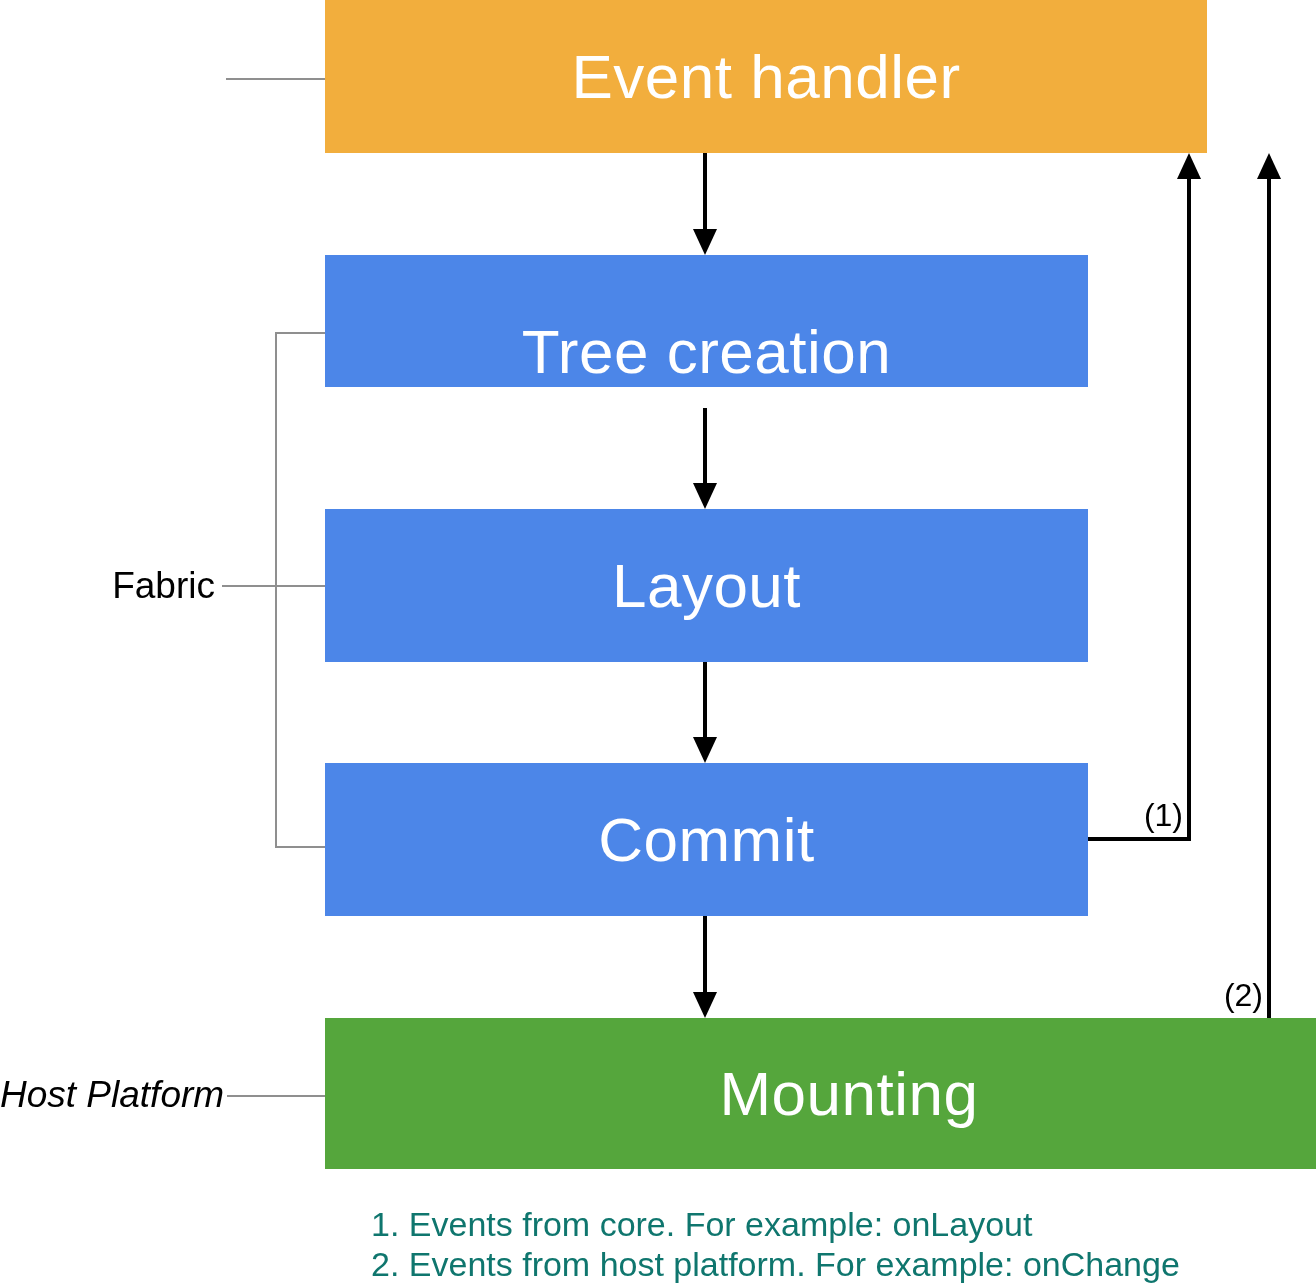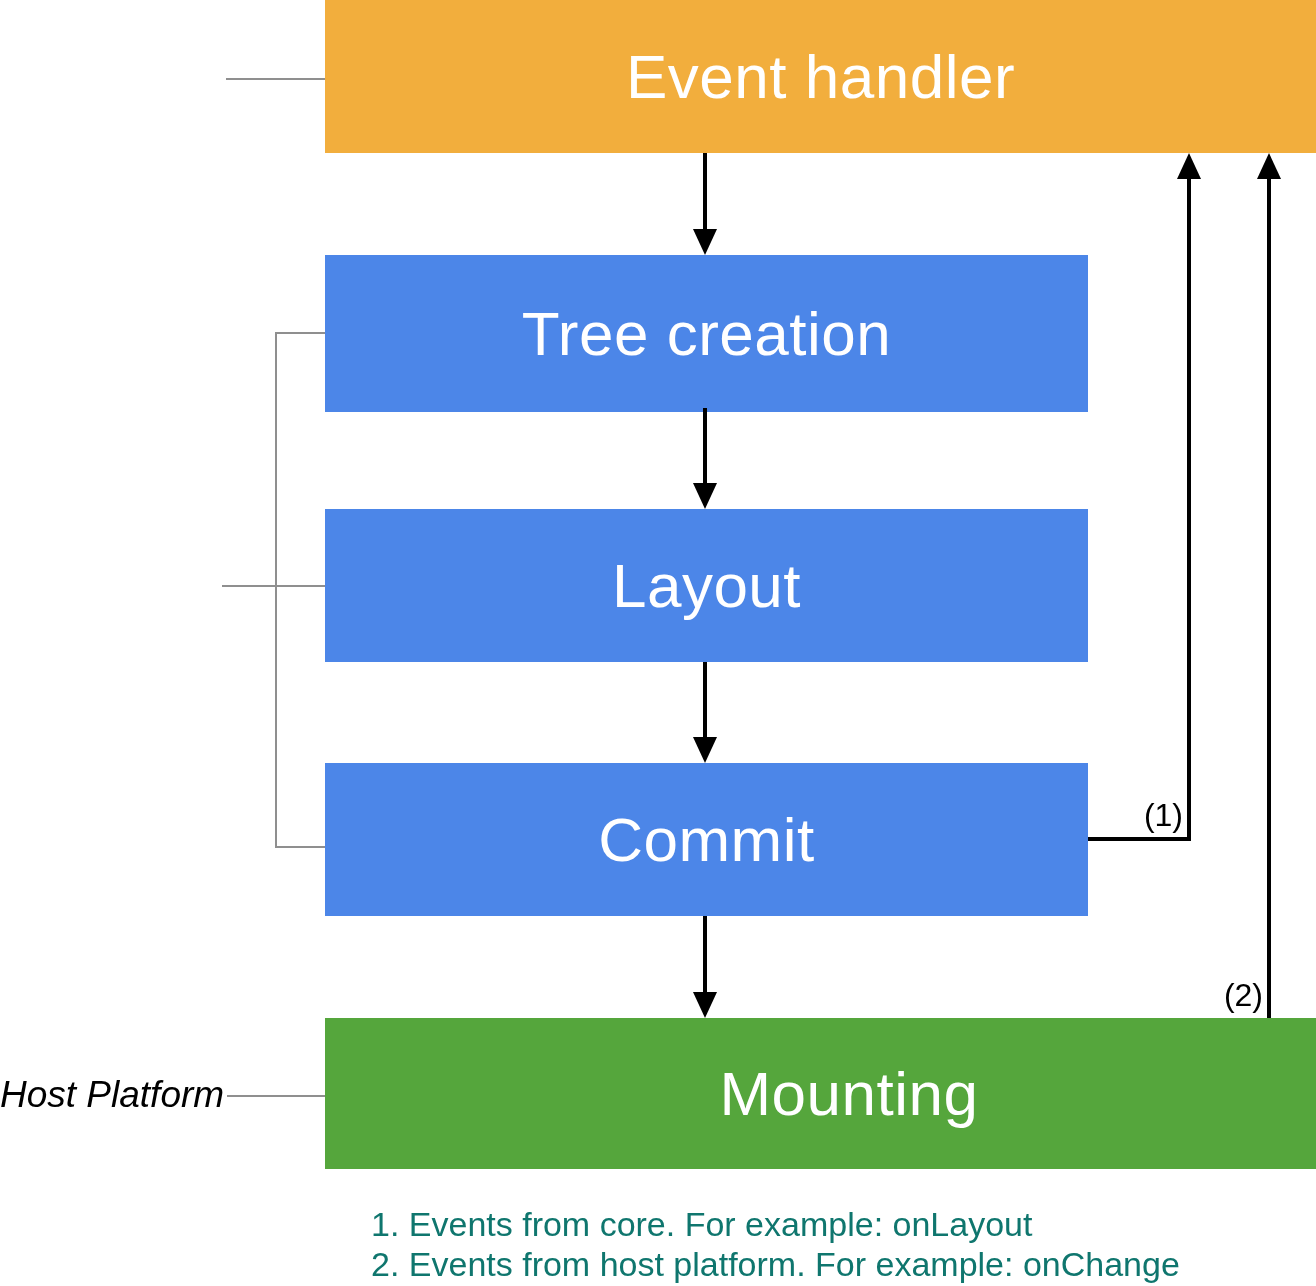--- a/index.html
+++ b/index.html
@@ -23,22 +23,22 @@
     justify-content: center;
     color: #ffffff;
     font-size: 62px;
     font-weight: 400;
     letter-spacing: 0.5px;
   }
   .node-orange { background: #F2AE3D; }
   .node-blue   { background: #4C86E8; }
   .node-green  { background: #55A63C; }
 
-  #event-handler { left: 325px; top: 0;      width: 991px; height: 153px; }
-  #tree-creation { left: 325px; top: 255px;  width: 763px; height: 157px; }
+  #event-handler { left: 325px; top: 0;      width: 882px; height: 153px; }
+  #tree-creation { left: 325px; top: 255px;  width: 763px; height: 132px; align-items: flex-end; }
   #layout-node   { left: 325px; top: 509px;  width: 763px; height: 153px; }
   #commit-node   { left: 325px; top: 763px;  width: 763px; height: 153px; }
   #mounting-node { left: 325px; top: 1018px; width: 1048px; height: 151px; }
 
   
   .side-label {
     position: absolute;
     color: #000000;
     font-size: 37px;
     text-align: right;
@@ -128,20 +128,21 @@
   <div class="node node-blue" id="layout-node">
     <span>Layout</span>
   </div>
   <div class="node node-blue" id="commit-node">
     <span>Commit</span>
   </div>
   <div class="node node-green" id="mounting-node">
     <span>Mounting</span>
   </div>
 
+  <div class="side-label" id="fabric-label">Fabric</div>
   <div class="side-label" id="host-platform-label">Host Platform</div>
 
   <div class="gray-h" id="react-connector"></div>
   <div class="gray-h" id="fabric-connector"></div>
   <div class="gray-h" id="host-connector"></div>
   <div class="gray-v" id="bracket-vertical"></div>
   <div class="gray-h" id="bracket-stub-top"></div>
   <div class="gray-h" id="bracket-stub-bot"></div>
 
   <div class="shaft-v" id="arrow1-shaft"></div>

